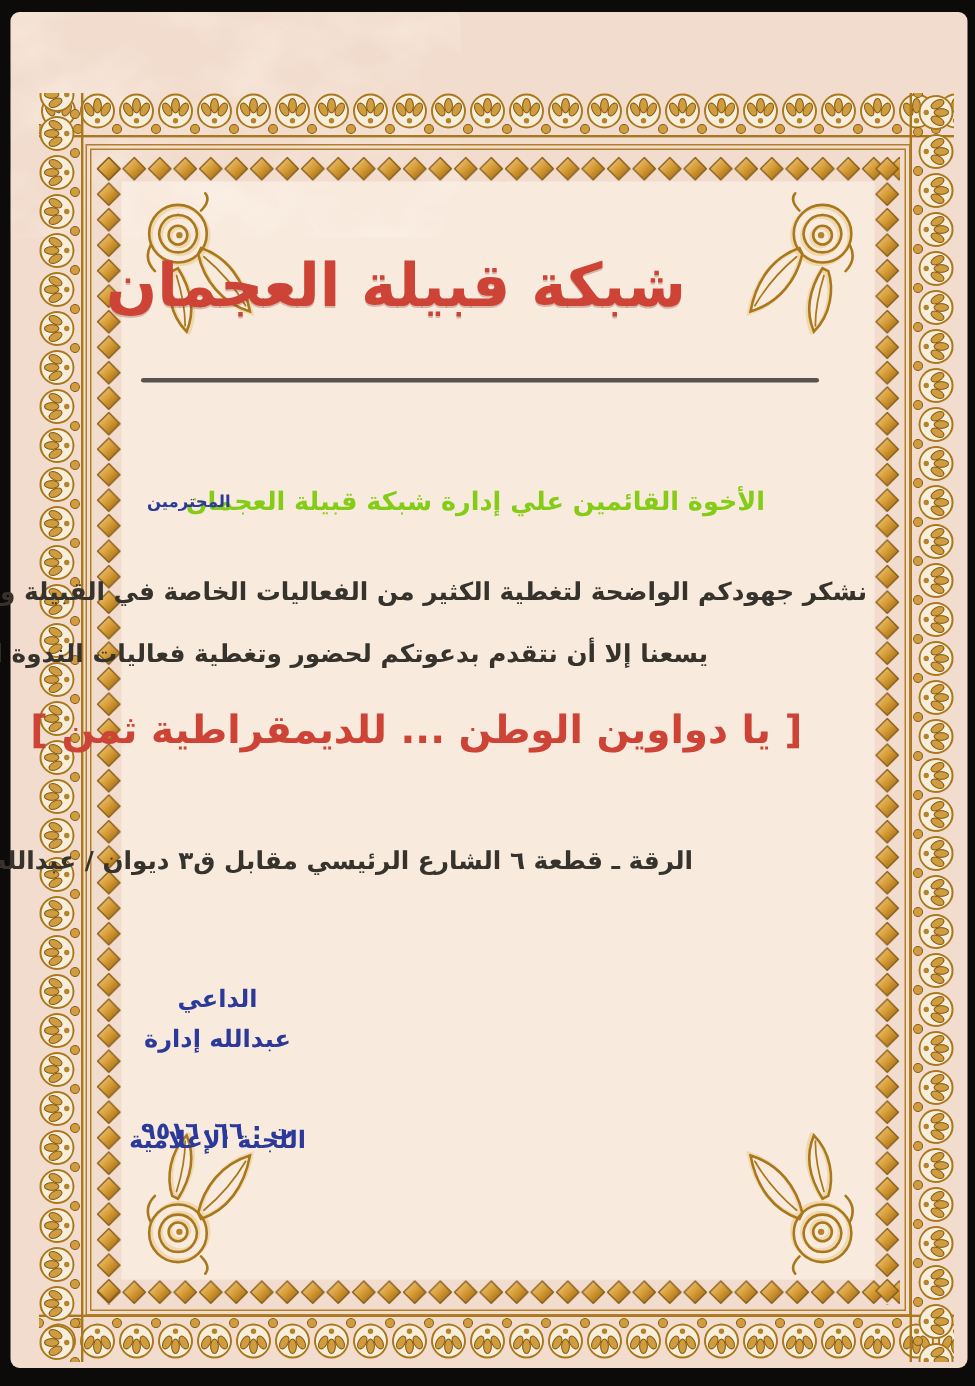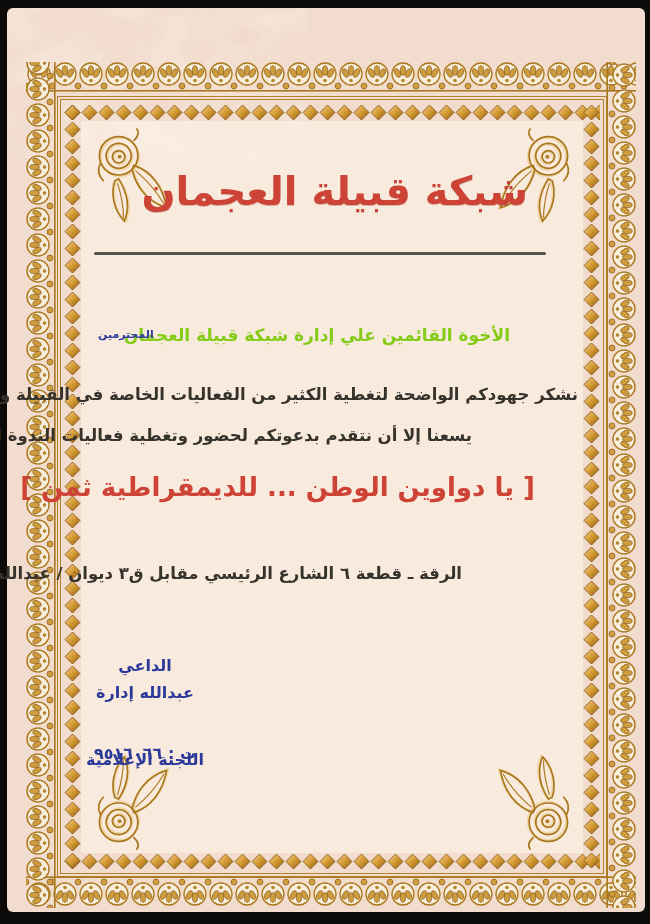--- a/index.html
+++ b/index.html
@@ -40,21 +40,21 @@
   .diam-right{left:583px;top:104px;width:17px;height:766px;}
   .rose{position:absolute;width:96px;height:96px;z-index:3;}
   .rose svg{display:block;width:100%;height:100%;}
   .rose-tl{left:86px;top:127px;}
   .rose-tr{right:69px;top:127px;transform:scaleX(-1);}
   .rose-bl{left:86px;bottom:73px;transform:scaleY(-1);}
   .rose-br{right:69px;bottom:73px;transform:scale(-1,-1);}
   
   .txt{position:absolute;z-index:4;direction:rtl;white-space:nowrap;line-height:1.35;}
   .doc-title{
-    top:164px;left:0;width:528px;text-align:right;
+    top:164px;left:0;width:528px;text-align:center;
     font-size:40px;font-weight:bold;color:#cd4335;
     text-shadow:0 1px 0 rgba(120,30,20,.25);
   }
   .divider{
     position:absolute;top:252px;left:94px;width:452px;height:3px;
     background:#57534e;z-index:4;border-radius:2px;
   }
   .salutation{top:324px;right:140px;font-size:17px;font-weight:bold;color:#84cc16;}
   .honorific{top:328px;left:98px;font-size:11px;font-weight:bold;color:#2b3a99;}
   .body-line{font-size:16.5px;font-weight:bold;color:#36322c;}

